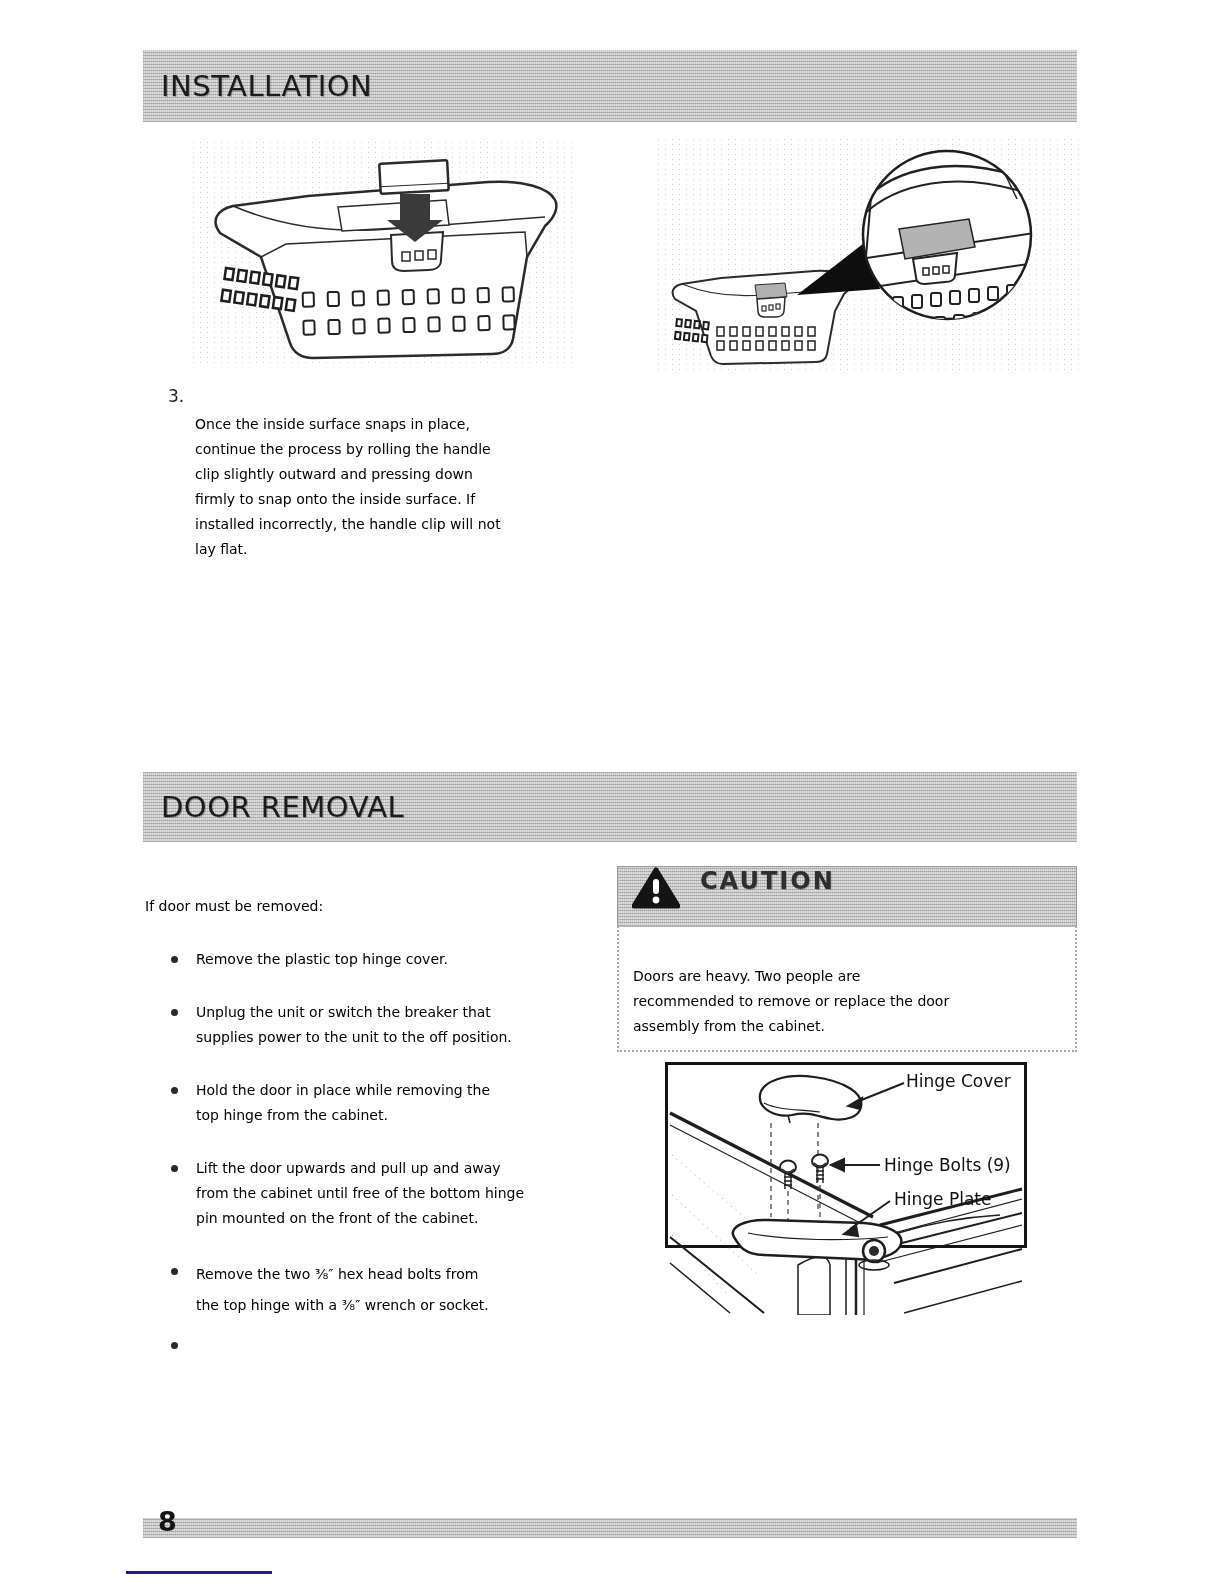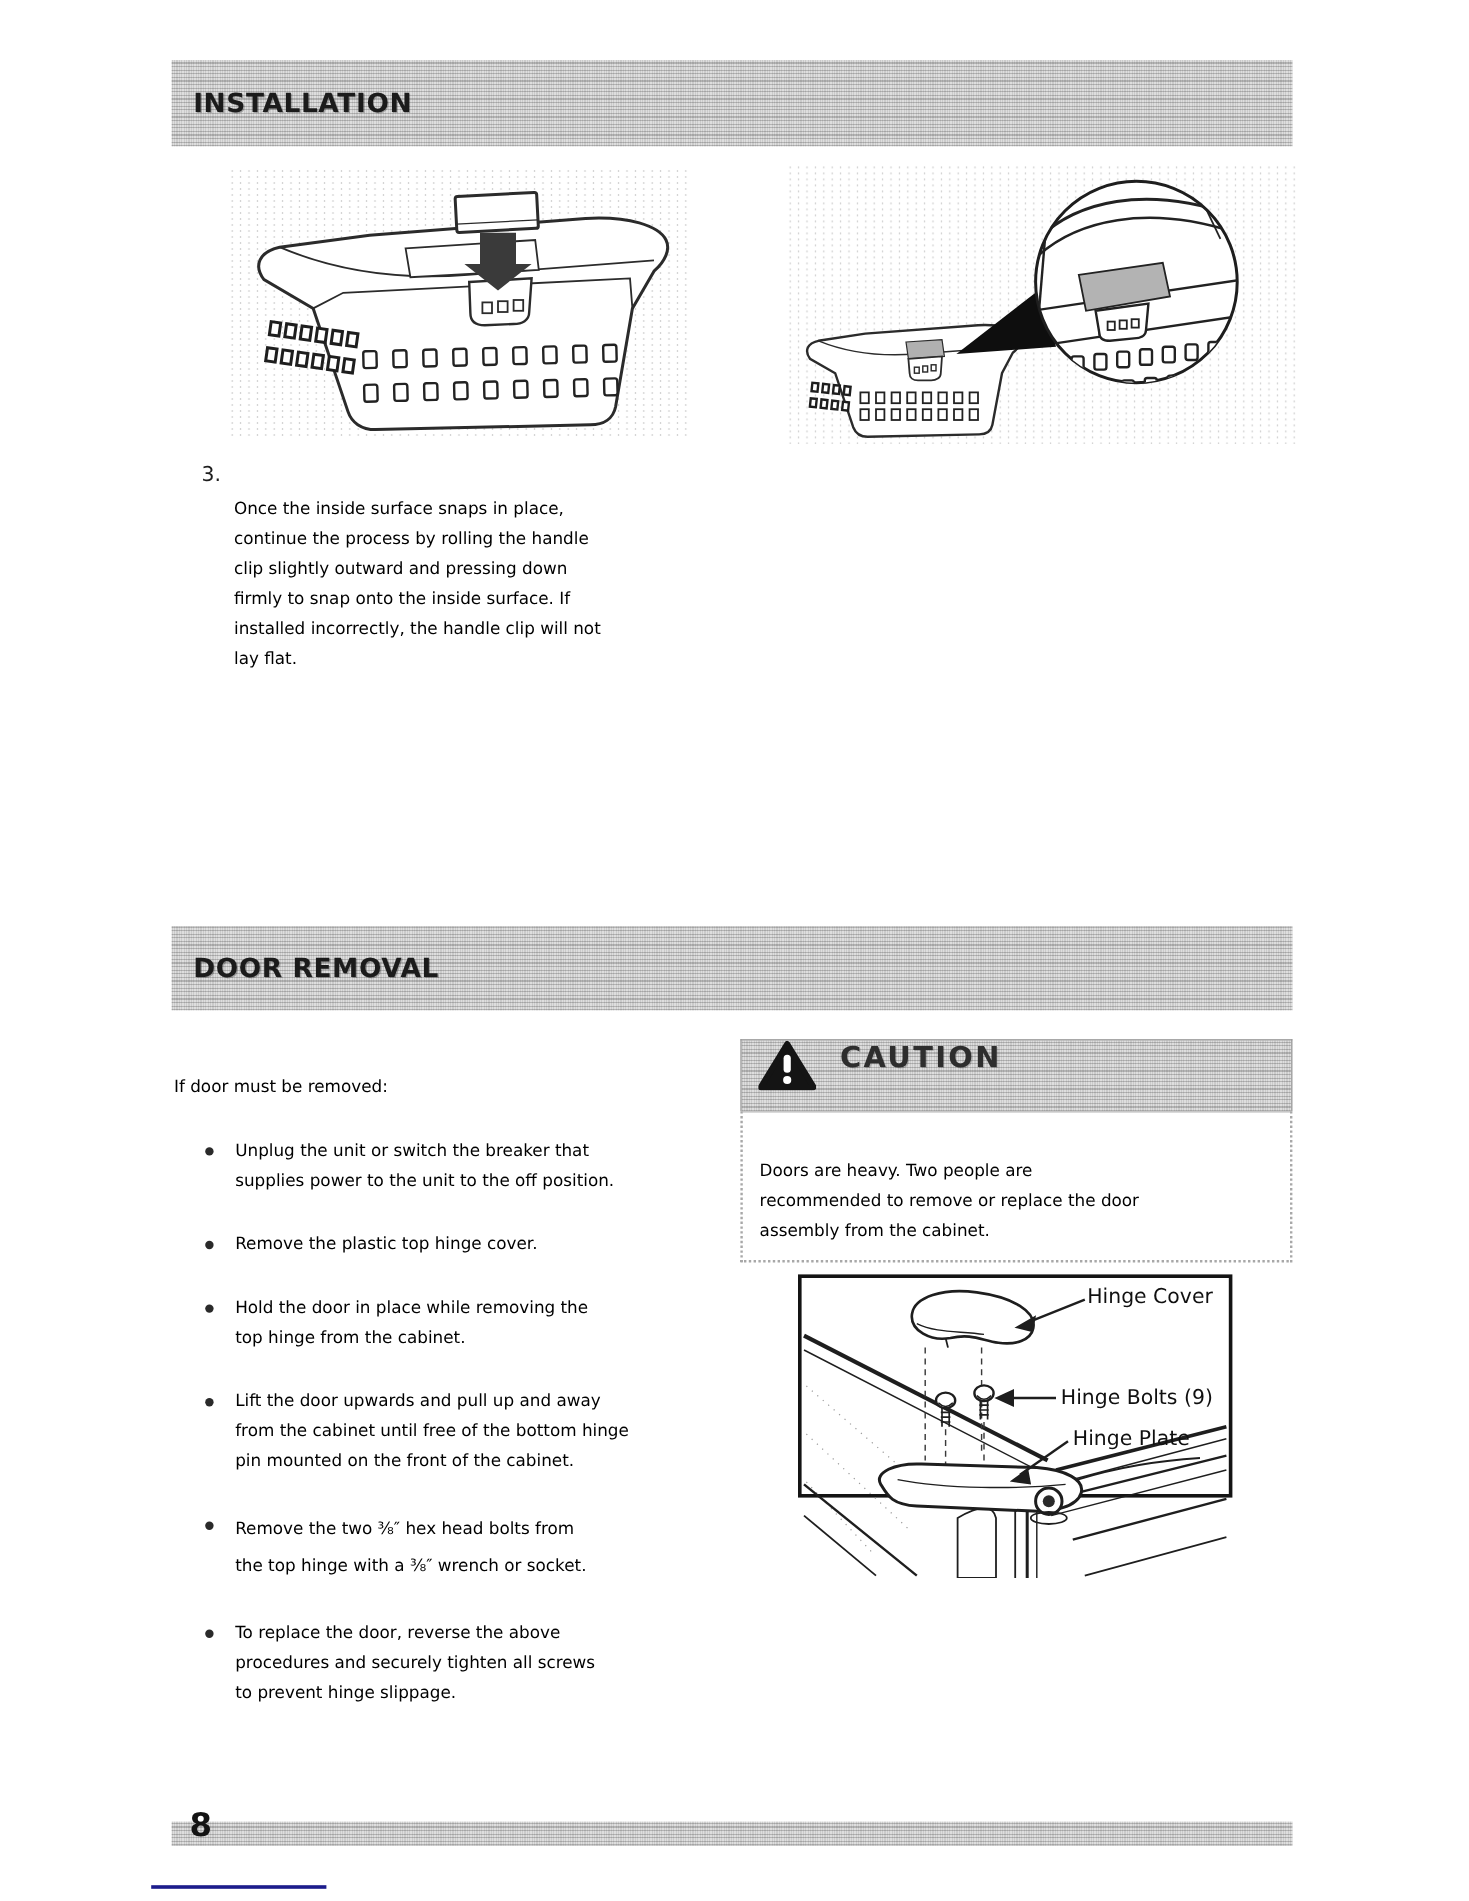--- a/index.html
+++ b/index.html
@@ -24,22 +24,22 @@
     background-size: 7px 5px;
   }
   .section-banner {
     position: absolute;
     left: 143px;
     width: 934px;
     display: flex;
     align-items: center;
   }
   .section-banner .title {
-    font-size: 22px;
-    font-weight: bold;
+    font-size: 29px;
+    font-weight: normal;
     letter-spacing: 0.5px;
     color: #1b1b1b;
     padding-left: 18px;
     text-shadow: 1px 1px 0 rgba(0,0,0,0.25);
   }
   #installation-banner { top: 50px; height: 72px; }
   #door-removal-banner { top: 772px; height: 70px; }
 
   .illus { position: absolute; }
   #illus-left  { left: 190px; top: 140px; width: 385px; height: 225px; }
@@ -300,48 +300,45 @@
 
   <div class="section-banner halftone" id="door-removal-banner">
     <div class="title">DOOR REMOVAL</div>
   </div>
 
   <div id="door-removal-col">
     <div class="body-text intro">If door must be removed:</div>
     <ul class="bullet-list">
       <li class="bullet-item">
         <span class="dot"></span>
+        <div class="body-text">Remove the plastic top hinge cover.</div>
+      </li>
+      <li class="bullet-item">
+        <span class="dot"></span>
         <div class="body-text">Unplug the unit or switch the breaker that
 supplies power to the unit to the off position.</div>
-      </li>
-      <li class="bullet-item">
-        <span class="dot"></span>
-        <div class="body-text">Remove the plastic top hinge cover.</div>
       </li>
       <li class="bullet-item">
         <span class="dot"></span>
         <div class="body-text">Hold the door in place while removing the
 top hinge from the cabinet.</div>
       </li>
       <li class="bullet-item">
         <span class="dot"></span>
         <div class="body-text">Lift the door upwards and pull up and away
 from the cabinet until free of the bottom hinge
 pin mounted on the front of the cabinet.</div>
       </li>
       <li class="bullet-item wide-lines">
         <span class="dot"></span>
         <div class="body-text">Remove the two ⅜″ hex head bolts from
 the top hinge with a ⅜″ wrench or socket.</div>
       </li>
       <li class="bullet-item">
         <span class="dot"></span>
-        <div class="body-text">To replace the door, reverse the above
-procedures and securely tighten all screws
-to prevent hinge slippage.</div>
       </li>
     </ul>
   </div>
 
   <div id="caution-box">
     <div id="caution-header" class="halftone">
       <svg width="48" height="42" viewBox="0 0 48 42">
         <polygon points="24,3 46,39 2,39" fill="#141414" stroke="#141414" stroke-width="5" stroke-linejoin="round"></polygon>
         <rect x="21" y="12" width="6" height="15" rx="3" fill="#ffffff"></rect>
         <circle cx="24" cy="33" r="3.4" fill="#ffffff"></circle>

